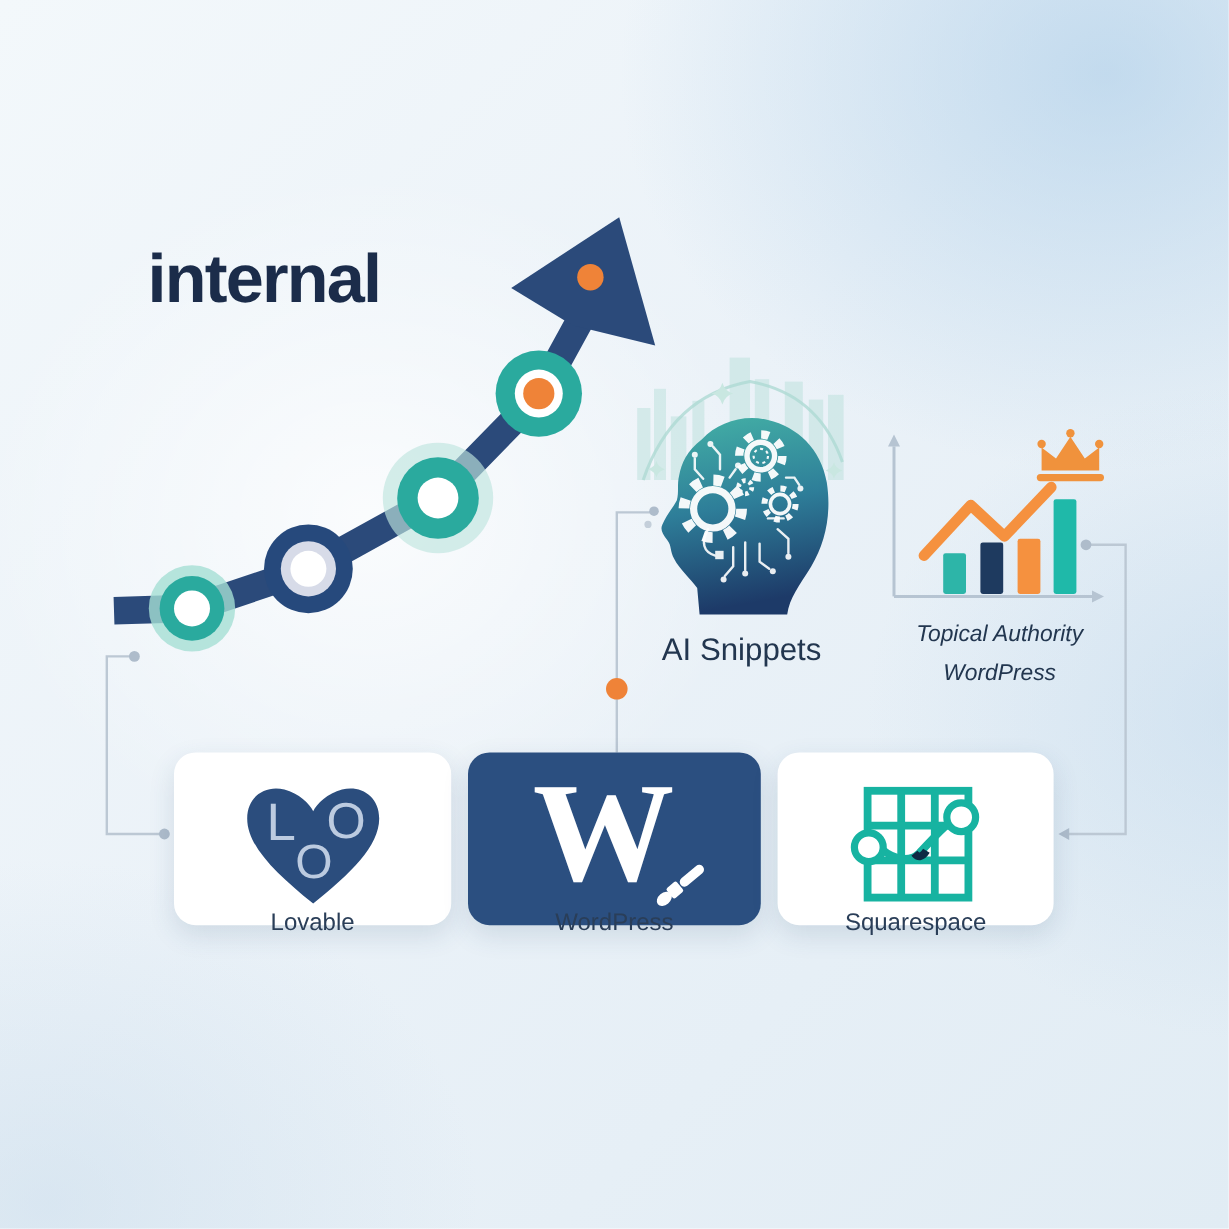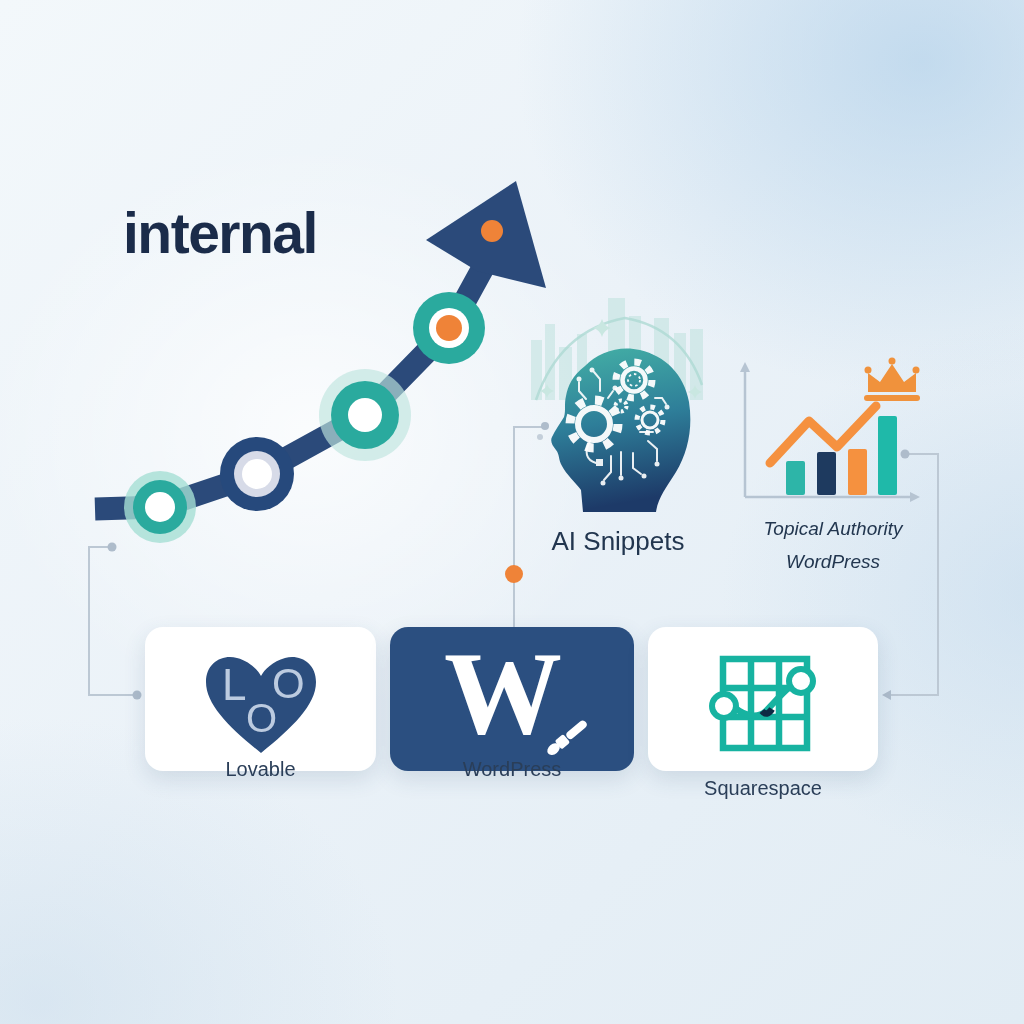--- a/index.html
+++ b/index.html
@@ -28,21 +28,21 @@
     display:flex;align-items:center;justify-content:center;
   }
   .card-lovable{left:145px;width:231px;}
   .card-wordpress{left:390px;width:244px;background:#2b4f80;}
   .card-squarespace{left:648px;width:230px;}
   .platform-label{
     position:absolute;top:758px;font-size:20px;font-weight:500;color:#2a3e58;text-align:center;
   }
   .pl-0{left:145px;width:231px;}
   .pl-1{left:390px;width:244px;}
-  .pl-2{left:648px;width:230px;margin-top:19px;}
+  .pl-2{left:648px;width:230px;}
   .w-letter{
     font-family:"Liberation Serif",serif;font-weight:bold;font-size:118px;
     color:#ffffff;line-height:118px;margin-top:-10px;margin-right:18px;
   }
   svg{display:block;}
 </style>
 </head>
 <body>
 
 <div class="canvas">

